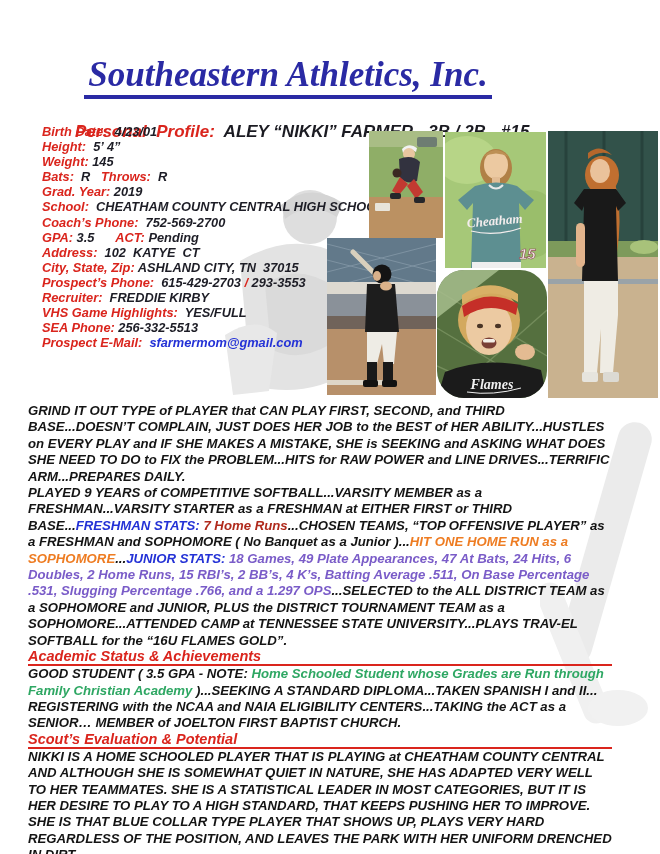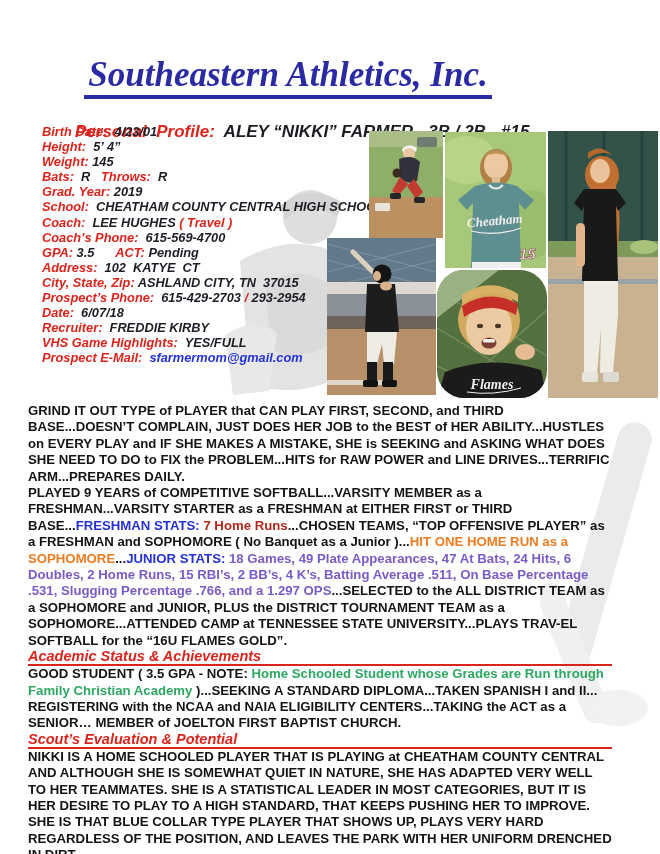--- a/index.html
+++ b/index.html
@@ -25,21 +25,21 @@
   .details{top:124px;left:42px;}
   .detail-line{font-size:12.8px;line-height:15.1px;font-weight:bold;font-style:italic;white-space:pre;}
   .seg-red{color:var(--red);} .seg-dark{color:var(--ink);} .seg-blue{color:var(--blue);text-align:center;}
   .seg-black{color:var(--black);} .seg-darkred{color:var(--darkred);} .seg-orange{color:var(--orange);}
   .seg-purple{color:var(--purple);text-align:right;} .seg-green{color:var(--green);}
 
   
   .sections{top:403px;left:28px;width:584px;}
   .sec-head{font-size:14.5px;line-height:15px;font-weight:bold;font-style:italic;color:var(--red);
             border-bottom:2px solid var(--red);}
-  .sec-body{font-size:13.2px;line-height:16.4px;font-weight:bold;color:var(--black);}
+  .sec-body{font-size:13.2px;line-height:16.4px;font-weight:bold;font-style:italic;color:var(--black);}
 
   
   .photo{position:absolute;z-index:3;overflow:hidden;}
   .photo svg{display:block;}
   .ph-fielding{left:369px;top:131px;width:74px;height:107px;}
   .ph-teal{left:445px;top:132px;width:101px;height:136px;}
   .ph-portrait{left:548px;top:131px;width:110px;height:267px;}
   .ph-batter{left:327px;top:238px;width:109px;height:159px;}
   .ph-headband{left:437px;top:270px;width:110px;height:128px;border-radius:27px;}
   .script-text{font-family:"Liberation Serif",serif;font-style:italic;font-weight:bold;}
@@ -69,29 +69,28 @@
     </div>
   </div>
 
   <div class="layer details" id="details">
       <div class="detail-line"><span class="seg-red">Birth Date:</span><span class="seg-dark">  4/23/01</span></div>
       <div class="detail-line"><span class="seg-red">Height:</span><span class="seg-dark">  5’ 4”</span></div>
       <div class="detail-line"><span class="seg-red">Weight:</span><span class="seg-dark"> 145</span></div>
       <div class="detail-line"><span class="seg-red">Bats:</span><span class="seg-dark">  R   </span><span class="seg-red">Throws:</span><span class="seg-dark">  R</span></div>
       <div class="detail-line"><span class="seg-red">Grad. Year:</span><span class="seg-dark"> 2019</span></div>
       <div class="detail-line"><span class="seg-red">School:</span><span class="seg-dark">  CHEATHAM COUNTY CENTRAL HIGH SCHOOL</span></div>
-      <div class="detail-line"><span class="seg-red">Coach:</span><span class="seg-dark">  LEE HUGHES </span><span class="seg-red">( Travel )</span></div>
-      <div class="detail-line"><span class="seg-red">Coach’s Phone:</span><span class="seg-dark">  615-569-4700</span></div>
+      <div class="detail-line"><span class="seg-red">Coach’s Phone:</span><span class="seg-dark">  752-569-2700</span></div>
       <div class="detail-line"><span class="seg-red">GPA:</span><span class="seg-dark"> 3.5      </span><span class="seg-red">ACT:</span><span class="seg-dark"> Pending</span></div>
       <div class="detail-line"><span class="seg-red">Address:</span><span class="seg-dark">  102  KATYE  CT</span></div>
       <div class="detail-line"><span class="seg-red">City, State, Zip:</span><span class="seg-dark"> ASHLAND CITY, TN  37015</span></div>
-      <div class="detail-line"><span class="seg-red">Prospect’s Phone:</span><span class="seg-dark">  615-429-2703 </span><span class="seg-red">/</span><span class="seg-dark"> 293-2954</span></div>
-      <div class="detail-line"><span class="seg-red">Date:</span><span class="seg-dark">  6/07/18</span></div>
+      <div class="detail-line"><span class="seg-red">Prospect’s Phone:</span><span class="seg-dark">  615-429-2703 </span><span class="seg-red">/</span><span class="seg-dark"> 293-3553</span></div>
       <div class="detail-line"><span class="seg-red">Recruiter:</span><span class="seg-dark">  FREDDIE KIRBY</span></div>
       <div class="detail-line"><span class="seg-red">VHS Game Highlights:</span><span class="seg-dark">  YES/FULL</span></div>
+      <div class="detail-line"><span class="seg-red">SEA Phone:</span><span class="seg-dark"> 256-332-5513</span></div>
       <div class="detail-line"><span class="seg-red">Prospect E-Mail:</span><span class="seg-blue">  sfarmermom@gmail.com</span></div>
     </div>
 
   <div class="photo ph-fielding">
     <svg width="74" height="107" viewBox="0 0 74 107">
       <rect width="74" height="66" fill="#8fae67"></rect>
       <rect width="74" height="16" fill="#a9bd85"></rect>
       <rect x="48" y="6" width="20" height="10" rx="2" fill="#6e7d72"></rect>
       <rect y="66" width="74" height="41" fill="#bb9162"></rect>
       <rect x="6" y="72" width="15" height="8" rx="1" fill="#e8e4da"></rect>

